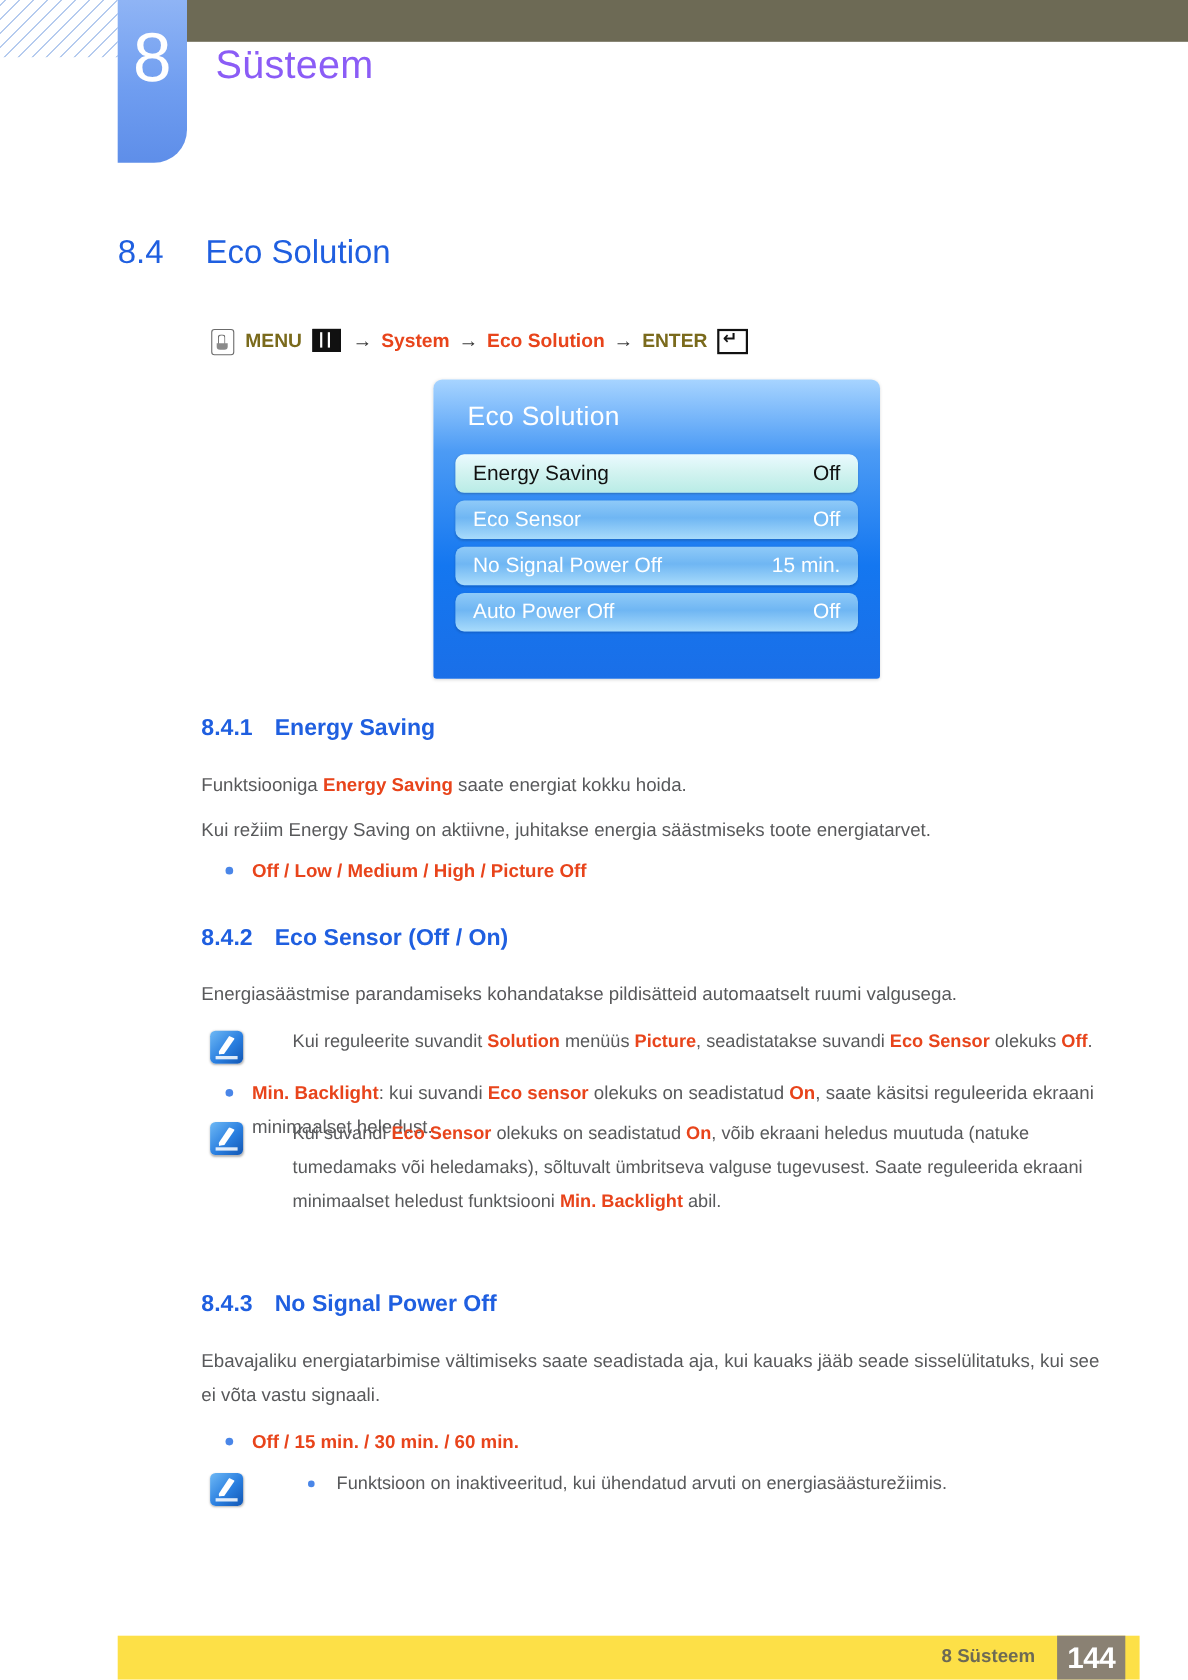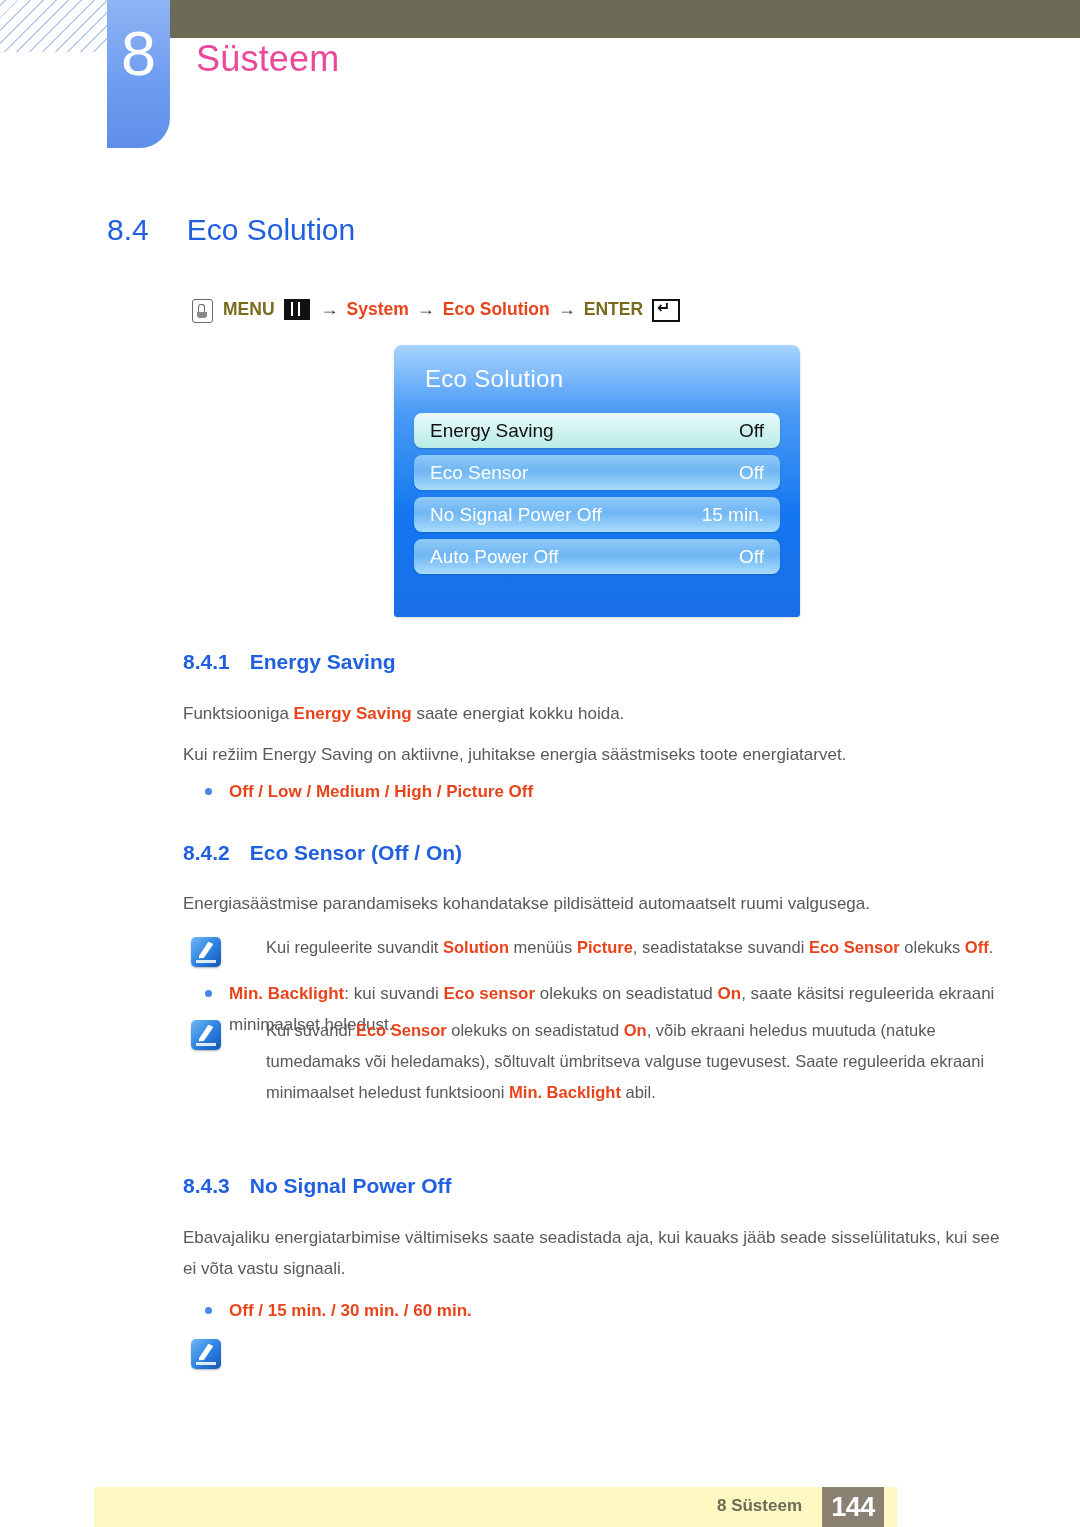--- a/index.html
+++ b/index.html
@@ -29,21 +29,21 @@
     background:linear-gradient(180deg,#8fb4f5 0%,#6f9df0 55%,#5e8ee9 100%);
     border-bottom-right-radius:30px;
     display:flex;align-items:flex-start;justify-content:center;
   }
   .chap-num{
     color:#ffffff;font-size:63px;line-height:1;
     font-weight:400;margin-top:22px;letter-spacing:0;
   }
   .chap-title{
     position:absolute;left:196px;top:38px;
-    font-size:36px;color:#ec4899;font-weight:400;letter-spacing:.2px;
+    font-size:36px;color:#8b5cf6;font-weight:400;letter-spacing:.2px;
   }
 
   .h2{
     position:absolute;left:107px;top:213px;
     font-size:30px;color:#1f5fe0;font-weight:400;
     display:flex;gap:38px;align-items:center;
   }
   .h2 .num{display:inline-block;}
 
   .navpath{
@@ -155,22 +155,22 @@
     background:rgba(255,255,255,.85);
   }
   .note .sub-bullet{position:relative;padding-left:40px;display:block;}
   .note .sub-bullet:before{
     content:"";position:absolute;left:14px;top:12px;width:6px;height:6px;
     border-radius:50%;background:#4a86e8;
   }
 
   
   .footer{
-    position:absolute;left:94px;top:1487px;width:803px;height:40px;
-    background:#fef9c3;
+    position:absolute;left:107px;top:1487px;width:929px;height:40px;
+    background:#fde047;
   }
   .footer-label{
     position:absolute;right:95px;top:9px;
     font-size:17px;color:#6d6a55;font-weight:700;
   }
   .page-box{
     position:absolute;right:13px;top:0;width:62px;height:40px;
     background:#8a8173;display:flex;align-items:center;justify-content:center;
   }
   .page-num{color:#ffffff;font-size:27px;font-weight:700;letter-spacing:-.5px;}
@@ -262,20 +262,21 @@
   <span>8.4.3</span>
   <span>No Signal Power Off</span>
 </div>
 
 <div class="para" style="top:1222px;width:830px;">Ebavajaliku energiatarbimise vältimiseks saate seadistada aja, kui kauaks jääb seade sisselülitatuks, kui see ei võta vastu signaali.</div>
 
 <div class="bullet ored" style="top:1295px;">Off / 15 min. / 30 min. / 60 min.</div>
 
 <div class="note" style="top:1334px;">
   <span class="note-icon"></span>
+  <span class="sub-bullet">Funktsioon on inaktiveeritud, kui ühendatud arvuti on energiasäästurežiimis.</span>
 </div>
 
 <div class="footer">
   <span class="footer-label">8 Süsteem</span>
   <span class="page-box">
     <span class="page-num">144</span>
   </span>
 </div>
 
 </body></html>

